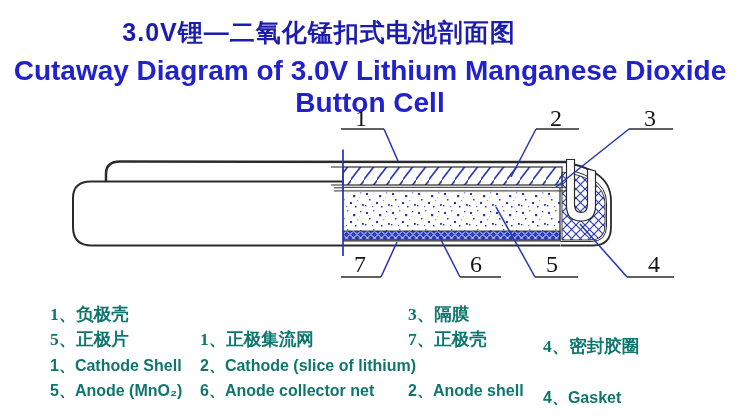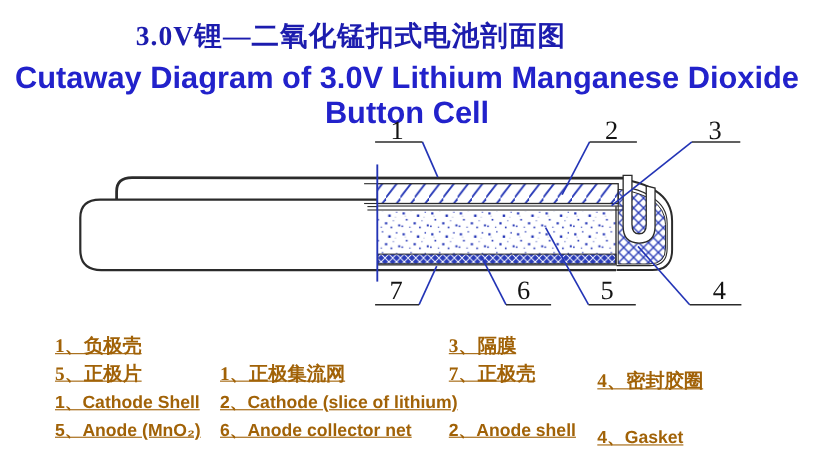--- a/index.html
+++ b/index.html
@@ -1,25 +1,25 @@
 <!DOCTYPE html>
 <html><head>
 <meta charset="utf-8">
 <style>
   html,body{margin:0;padding:0;background:#ffffff;}
   #page{position:relative;width:740px;height:420px;background:#ffffff;overflow:hidden;
         font-family:"Liberation Sans",sans-serif;}
   .title-zh{position:absolute;left:0;top:16px;width:638px;text-align:center;
-            color:#1c1cae;font-family:Liberation Serif, serif;font-weight:bold;
+            color:#1c1cae;font-family:Liberation Sans, sans-serif;font-weight:bold;
             font-size:25px;letter-spacing:1px;}
   .title-en{position:absolute;left:0;top:55px;width:740px;text-align:center;
             color:#2222cb;font-family:"Liberation Sans",sans-serif;font-weight:bold;
             font-size:28px;}
   svg{position:absolute;left:0;top:0;}
-  .legend-cell{position:absolute;white-space:nowrap;color:#a16207;text-decoration:underline;}
+  .legend-cell{position:absolute;white-space:nowrap;color:#0f766e;}
   .lg-zh{font-family:"Liberation Serif",serif;font-weight:bold;font-size:17.5px;}
   .lg-en{font-family:"Liberation Sans",sans-serif;font-weight:bold;font-size:16px;}
   .c0{left:50px;} .c1{left:200px;} .c2{left:408px;} .c3{left:543px;margin-top:32px;}
   .rz1{top:302px;} .rz2{top:327px;} .re1{top:356px;} .re2{top:381px;}
   .callout-num{font-family:"Liberation Serif",serif;font-size:24px;fill:#141414;}
 </style>
 </head>
 <body>
 
 <div id="page">

